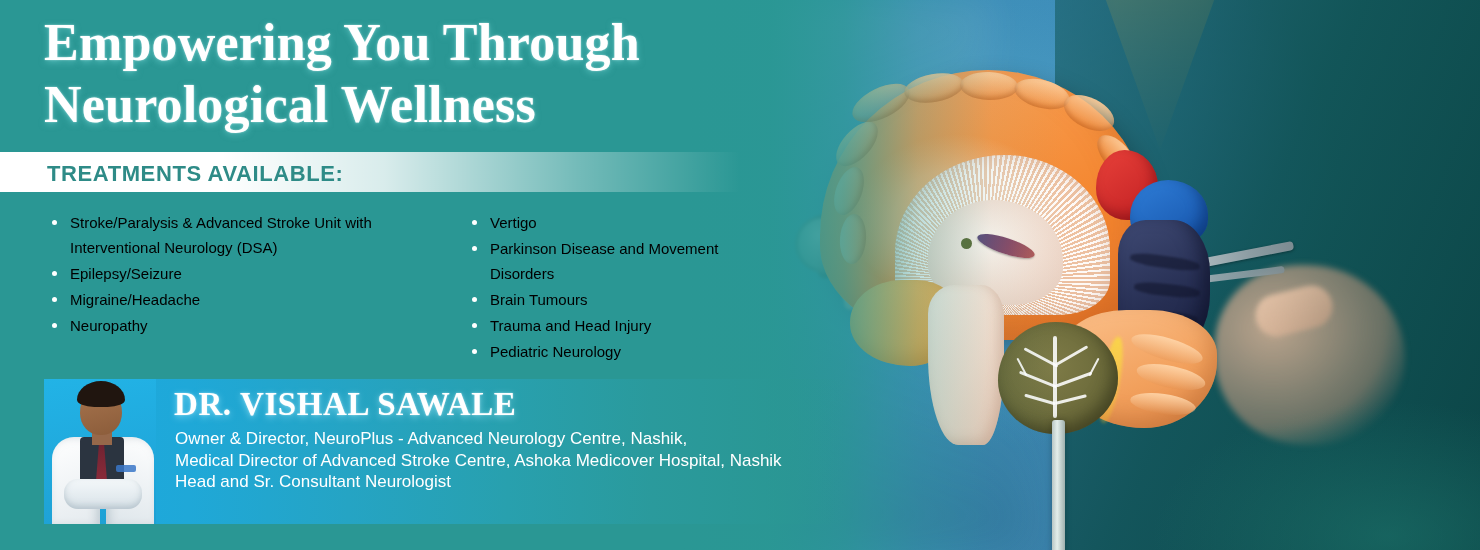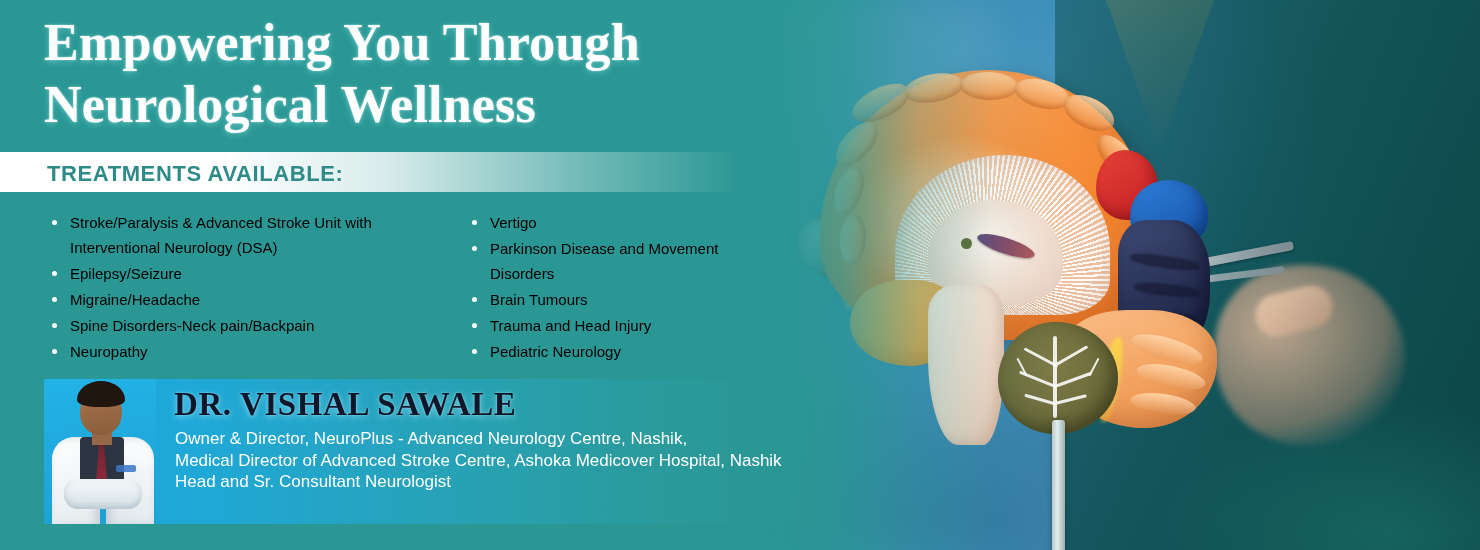--- a/index.html
+++ b/index.html
@@ -315,21 +315,21 @@
   }
   .dp-logo {
     position:absolute; left:72px; top:86px; width:20px; height:7px;
     background:#3a77c8; border-radius:2px; opacity:.85;
   }
 
   .doc-name {
     position:absolute; left:174px; top:386px;
     font-family:"Liberation Serif", serif;
     font-weight:700; font-size:33px; letter-spacing:.6px;
-    color:#0f172a;
+    color:#ffffff;
     text-shadow:0 2px 7px rgba(160,235,255,.65), 0 0 2px rgba(255,255,255,.5);
   }
   .doc-lines {
     position:absolute; left:175px; top:428px; width:700px;
     color:#ffffff; font-size:17px; line-height:21.5px;
   }
   .doc-lines div { white-space:nowrap; }
 </style>
 </head>
 <body>
@@ -442,21 +442,20 @@
     <span>Neurological Wellness</span>
   </div>
 
   <div class="strip"></div>
   <div class="strip-label">TREATMENTS AVAILABLE:</div>
 
   <ul class="list col-a">
     <li>Stroke/Paralysis &amp; Advanced Stroke Unit with Interventional Neurology (DSA)</li>
     <li>Epilepsy/Seizure</li>
     <li>Migraine/Headache</li>
-    <li>Spine Disorders-Neck pain/Backpain</li>
     <li>Neuropathy</li>
   </ul>
 
   <ul class="list col-b">
     <li>Vertigo</li>
     <li>Parkinson Disease and Movement Disorders</li>
     <li>Brain Tumours</li>
     <li>Trauma and Head Injury</li>
     <li>Pediatric Neurology</li>
   </ul>

